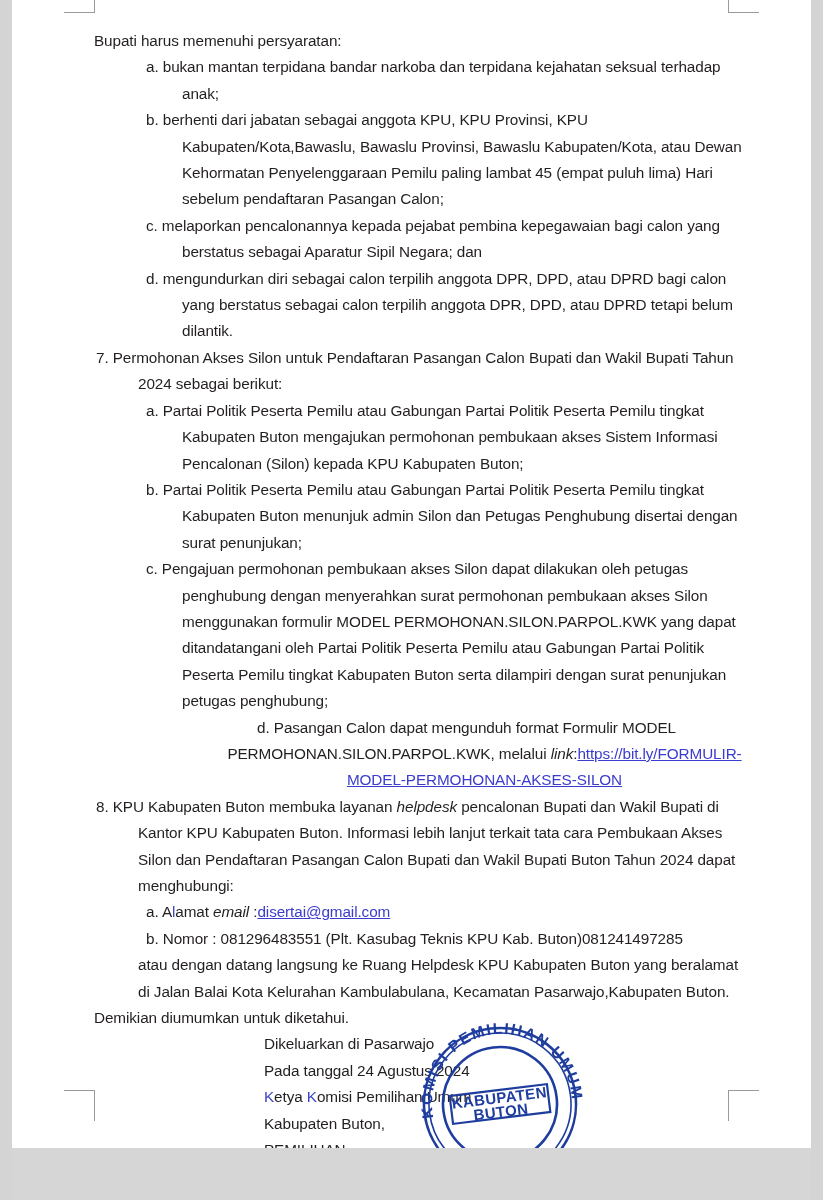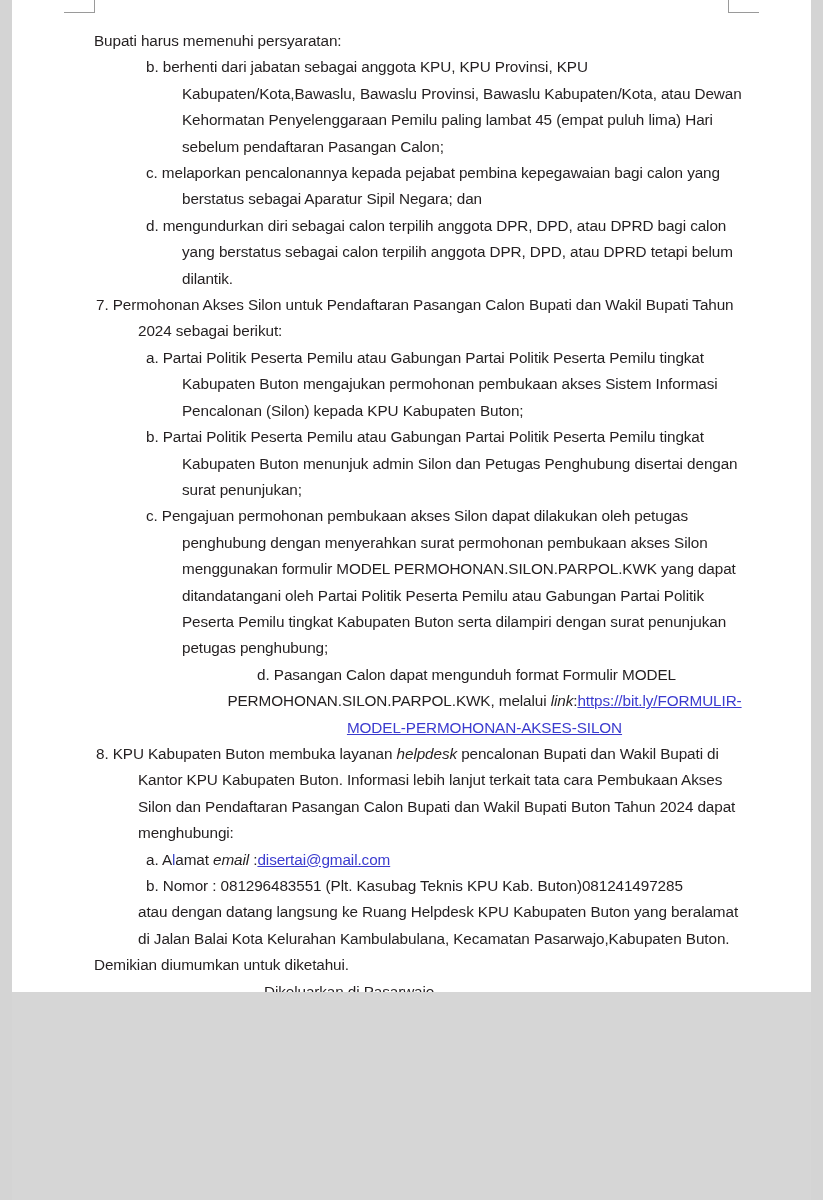--- a/index.html
+++ b/index.html
@@ -11,21 +11,21 @@
     width: 823px;
     height: 1200px;
     font-family: "Liberation Sans", sans-serif;
     overflow: hidden;
   }
   .page {
     position: absolute;
     left: 12px;
     top: 0;
     width: 799px;
-    height: 992px;
+    height: 1148px;
     background: #ffffff;
     overflow: hidden;
   }
   
   .crop {
     position: absolute;
     width: 30px;
     height: 30px;
     pointer-events: none;
   }
@@ -111,20 +111,21 @@
 
   <div class="crop tl"></div>
   <div class="crop tr"></div>
   <div class="crop bl"></div>
   <div class="crop br"></div>
 
   <div class="content">
 
     <p class="p lvl0">Bupati harus memenuhi persyaratan:</p>
 
+    <p class="p sub"><span>a.</span> <span>bukan mantan terpidana bandar narkoba dan terpidana kejahatan seksual terhadap anak;</span></p>
 
     <p class="p sub"><span>b.</span> <span>berhenti dari jabatan sebagai anggota KPU, KPU Provinsi, KPU Kabupaten/Kota,Bawaslu, Bawaslu Provinsi, Bawaslu Kabupaten/Kota, atau Dewan Kehormatan Penyelenggaraan Pemilu paling lambat 45 (empat puluh lima) Hari sebelum pendaftaran Pasangan Calon;</span></p>
 
     <p class="p sub"><span>c.</span> <span>melaporkan pencalonannya kepada pejabat pembina kepegawaian bagi calon yang berstatus sebagai Aparatur Sipil Negara; dan</span></p>
 
     <p class="p sub"><span>d.</span> <span>mengundurkan diri sebagai calon terpilih anggota DPR, DPD, atau DPRD bagi calon yang berstatus sebagai calon terpilih anggota DPR, DPD, atau DPRD tetapi belum dilantik.</span></p>
 
     <p class="p item"><span>7.</span> <span>Permohonan Akses Silon untuk Pendaftaran Pasangan Calon Bupati dan Wakil Bupati Tahun 2024 sebagai berikut:</span></p>
 
     <p class="p sub"><span>a.</span> <span>Partai Politik Peserta Pemilu atau Gabungan Partai Politik Peserta Pemilu tingkat Kabupaten Buton mengajukan permohonan pembukaan akses Sistem Informasi Pencalonan (Silon) kepada KPU Kabupaten Buton;</span></p>

